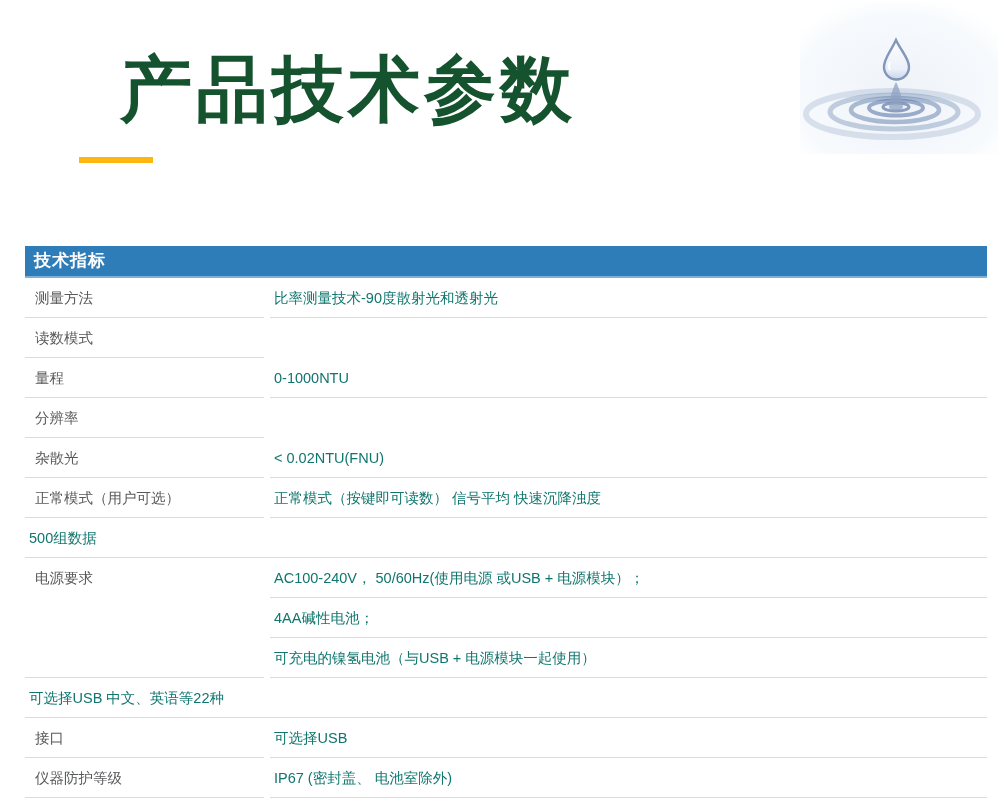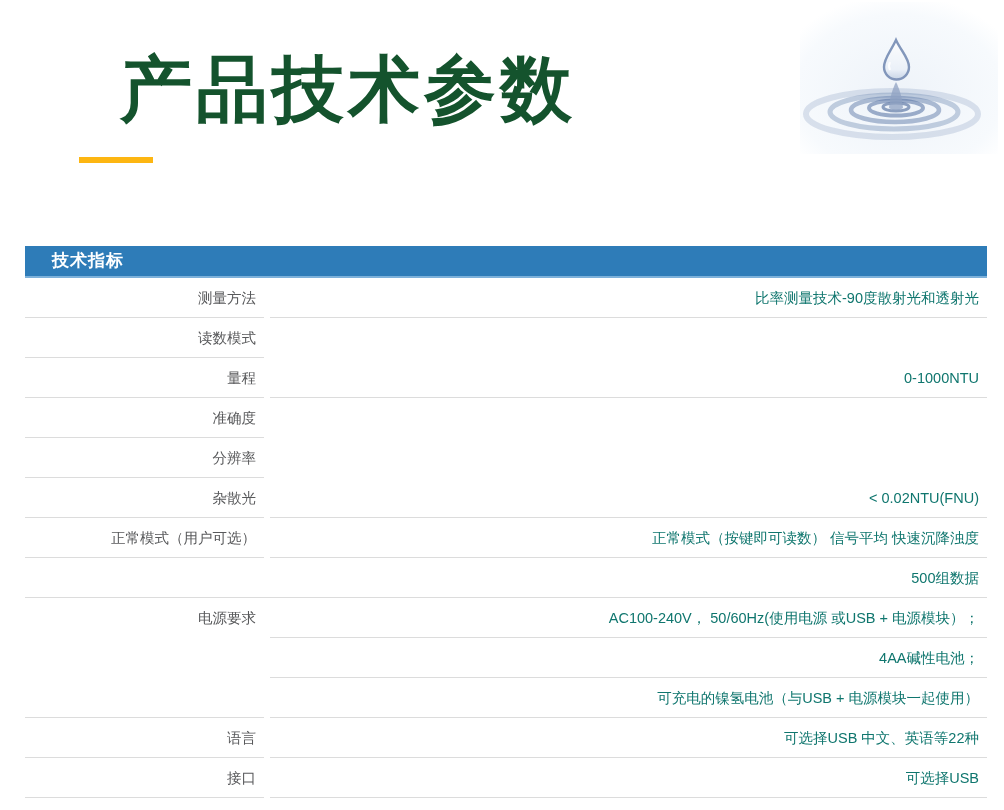--- a/index.html
+++ b/index.html
@@ -41,24 +41,24 @@
     width: 962px;
   }
   .spec-header {
     height: 32px;
     line-height: 30px;
     background: #2e7cb8;
     border-bottom: 2px solid #7db1da;
     color: #ffffff;
     font-size: 17px;
     font-weight: 700;
-    padding-left: 27px;
+    padding-left: 9px;
     letter-spacing: 1px;
   }
-  .spec-row { display: flex; align-items: stretch; text-align: right; }
+  .spec-row { display: flex; align-items: stretch; }
   .spec-label {
     width: 239px;
     flex: 0 0 239px;
     margin-right: 6px;
     border-bottom: 1px solid #dcdcdc;
     padding: 12px 8px 10px 10px;
     font-size: 14.5px;
     line-height: 17px;
     color: #58595b;
   }
@@ -121,21 +121,20 @@
       <div class="spec-row">
         <div class="spec-label">读数模式</div>
       </div>
       <div class="spec-row">
         <div class="spec-label">量程</div>
         <div class="spec-values">
           <div class="spec-value">0-1000NTU</div>
         </div>
       </div>
       <div class="spec-row">
-        <div class="spec-label">准确度</div>
       </div>
       <div class="spec-row">
         <div class="spec-label">分辨率</div>
       </div>
       <div class="spec-row">
         <div class="spec-label">杂散光</div>
         <div class="spec-values">
           <div class="spec-value">&lt; 0.02NTU(FNU)</div>
         </div>
       </div>
@@ -152,21 +151,20 @@
       </div>
       <div class="spec-row">
         <div class="spec-label">电源要求</div>
         <div class="spec-values">
           <div class="spec-value">AC100-240V， 50/60Hz(使用电源 或USB + 电源模块）；</div>
           <div class="spec-value">4AA碱性电池；</div>
           <div class="spec-value">可充电的镍氢电池（与USB + 电源模块一起使用）</div>
         </div>
       </div>
       <div class="spec-row">
-        <div class="spec-label">语言</div>
         <div class="spec-values">
           <div class="spec-value">可选择USB 中文、英语等22种</div>
         </div>
       </div>
       <div class="spec-row">
         <div class="spec-label">接口</div>
         <div class="spec-values">
           <div class="spec-value">可选择USB</div>
         </div>
       </div>

